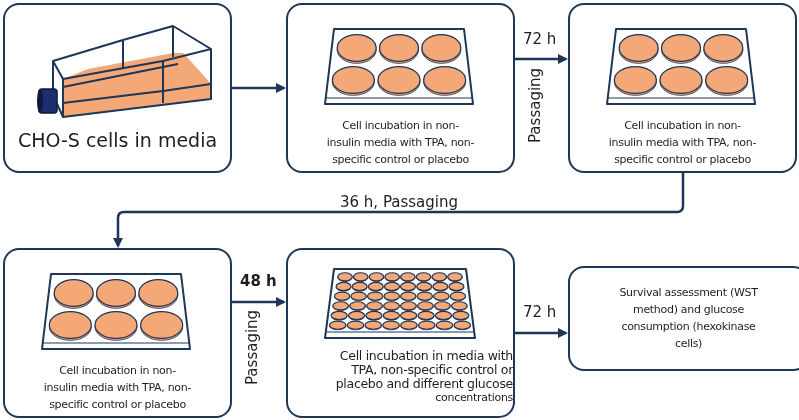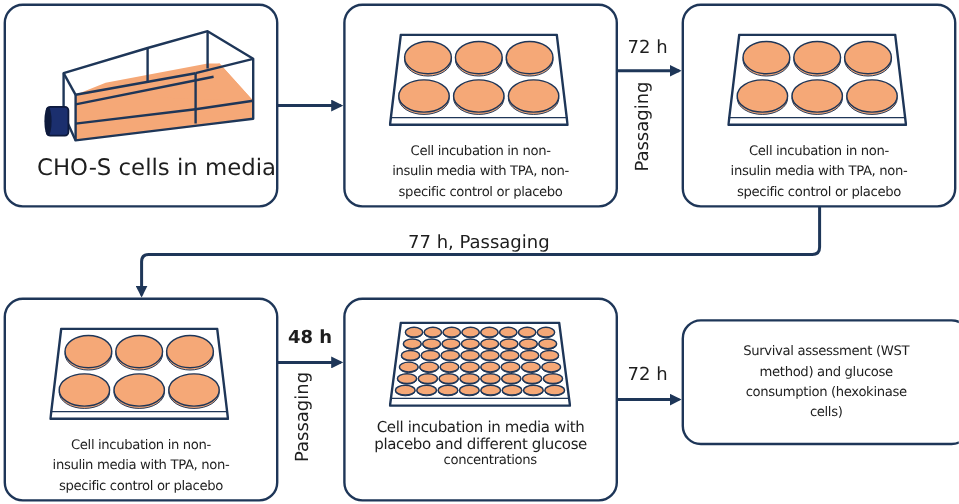--- a/index.html
+++ b/index.html
@@ -1,21 +1,21 @@
 <!DOCTYPE html>
 <html><head>
 <meta charset="utf-8">
 <style>
   html, body { margin:0; padding:0; background:#ffffff; }
   body { width:799px; height:420px; position:relative; overflow:hidden; font-family:"DejaVu Sans","Liberation Sans",sans-serif; color:#1a1a1a; }
   .box { position:absolute; border:2px solid #1e3658; border-radius:16px; background:#fff; box-sizing:border-box; }
   .label { position:absolute; left:0; right:0; text-align:center; color:#1e1e1e; }
   .lbl-big { font-size:19px; line-height:23px; }
   .lbl-mid { font-size:11px; line-height:17px; letter-spacing:-0.3px; }
-  .lbl-sm { font-size:12.5px; line-height:14px; letter-spacing:-0.3px; }
+  .lbl-sm { font-size:12.5px; line-height:14px; letter-spacing:-0.3px;text-align:right; }
   .edge-text { position:absolute; font-size:15px; color:#1e1e1e; white-space:nowrap; }
   .rot { transform:rotate(-90deg); transform-origin:left top; }
   svg.overlay { position:absolute; left:0; top:0; }
   .illus { position:absolute; }
 </style>
 </head>
 <body>
 
 <svg class="overlay" width="799" height="420">
   <defs>
@@ -25,21 +25,21 @@
   </defs>
   <line x1="231" y1="88" x2="284" y2="88" stroke="#1e3658" stroke-width="2.5" marker-end="url(#ah)"></line>
   <line x1="515" y1="59" x2="566" y2="59" stroke="#1e3658" stroke-width="2.5" marker-end="url(#ah)"></line>
   <path d="M683,172 L683,206 Q683,212 677,212 L124,212 Q118,212 118,218 L118,246" fill="none" stroke="#1e3658" stroke-width="2.5" marker-end="url(#ah)"></path>
   <line x1="231" y1="302" x2="284" y2="302" stroke="#1e3658" stroke-width="2.5" marker-end="url(#ah)"></line>
   <line x1="515" y1="333" x2="566" y2="333" stroke="#1e3658" stroke-width="2.5" marker-end="url(#ah)"></line>
 </svg>
 
 <div class="edge-text" style="left:523px;top:30px;">72 h</div>
 <div class="edge-text rot" style="left:526px;top:143px;">Passaging</div>
-<div class="edge-text" style="left:340px;top:193px;">77 h, Passaging</div>
+<div class="edge-text" style="left:340px;top:193px;">36 h, Passaging</div>
 <div class="edge-text" style="left:240px;top:272px;font-weight:bold;">48 h</div>
 <div class="edge-text rot" style="left:243px;top:385px;">Passaging</div>
 <div class="edge-text" style="left:523px;top:303px;">72 h</div>
 
 <div class="box" style="left:3px;top:3px;width:229px;height:170px;">
   <svg class="illus" style="left:28px;top:14px;" width="180" height="100" viewBox="0 0 180 100">
 
     <polygon points="30,60 150,34 178,65 178,80 145,84 30,98" fill="#f5a877"></polygon>
     <polygon points="30,60 55,50 140,34 150,34 178,65" fill="#f5a877"></polygon>
 
@@ -53,21 +53,21 @@
       <line x1="130" y1="42" x2="130" y2="84"></line>
       <line x1="30" y1="60" x2="30" y2="98"></line>
       <line x1="30" y1="84" x2="130" y2="72"></line>
       <line x1="130" y1="72" x2="178" y2="65"></line>
       <line x1="30" y1="68" x2="145" y2="45"></line>
     </g>
 
     <rect x="6" y="70" width="18" height="24" rx="3" fill="#1b2f6e" stroke="#0e1a3c" stroke-width="1.5"></rect>
     <ellipse cx="7" cy="82" rx="3" ry="12" fill="#0e1a3c"></ellipse>
   </svg>
-  <div class="label lbl-big" style="top:124px;text-align:right;">
+  <div class="label lbl-big" style="top:124px;">
     <div>CHO-S cells in media</div>
   </div>
 </div>
 
 <div class="box" style="left:286px;top:3px;width:229px;height:170px;">
   <svg class="illus plate6" style="left:36px;top:23px;" width="150" height="78">
       <polygon points="10,1 140,1 149,76 1,76" fill="#fff" stroke="#1e3658" stroke-width="2" stroke-linejoin="round"></polygon>
       <line x1="1" y1="70" x2="149" y2="70" stroke="#1e3658" stroke-width="1.2"></line>
       <g>
         <ellipse cx="32.66666666666667" cy="21.92" rx="19.473333333333336" ry="13.44" fill="#f5a877" stroke="#1e3658" stroke-width="0.8"></ellipse>
@@ -365,20 +365,21 @@
         <ellipse cx="120.47916666666664" cy="57.74666666666666" rx="8.184166666666666" ry="4.06" fill="#f5a877" stroke="#1e3658" stroke-width="0.8"></ellipse>
         <ellipse cx="120.47916666666664" cy="57.166666666666664" rx="8.184166666666666" ry="4.06" fill="#f5a877" stroke="#1e3658" stroke-width="1.2"></ellipse>
       </g>
       <g>
         <ellipse cx="138.27083333333331" cy="57.74666666666666" rx="8.184166666666666" ry="4.06" fill="#f5a877" stroke="#1e3658" stroke-width="0.8"></ellipse>
         <ellipse cx="138.27083333333331" cy="57.166666666666664" rx="8.184166666666666" ry="4.06" fill="#f5a877" stroke="#1e3658" stroke-width="1.2"></ellipse>
       </g>
     </svg>
   <div class="label lbl-sm" style="top:99px;">
     <div>Cell incubation in media with</div>
+    <div>TPA, non-specific control or</div>
     <div>placebo and different glucose</div>
     <div style="font-size:11px;padding-left:16px;">concentrations</div>
   </div>
 </div>
 
 <div class="box" style="left:568px;top:266px;width:241px;height:105px;">
   <div class="label lbl-mid" style="top:16px;">
     <div>Survival assessment (WST</div>
     <div>method) and glucose</div>
     <div>consumption (hexokinase</div>

